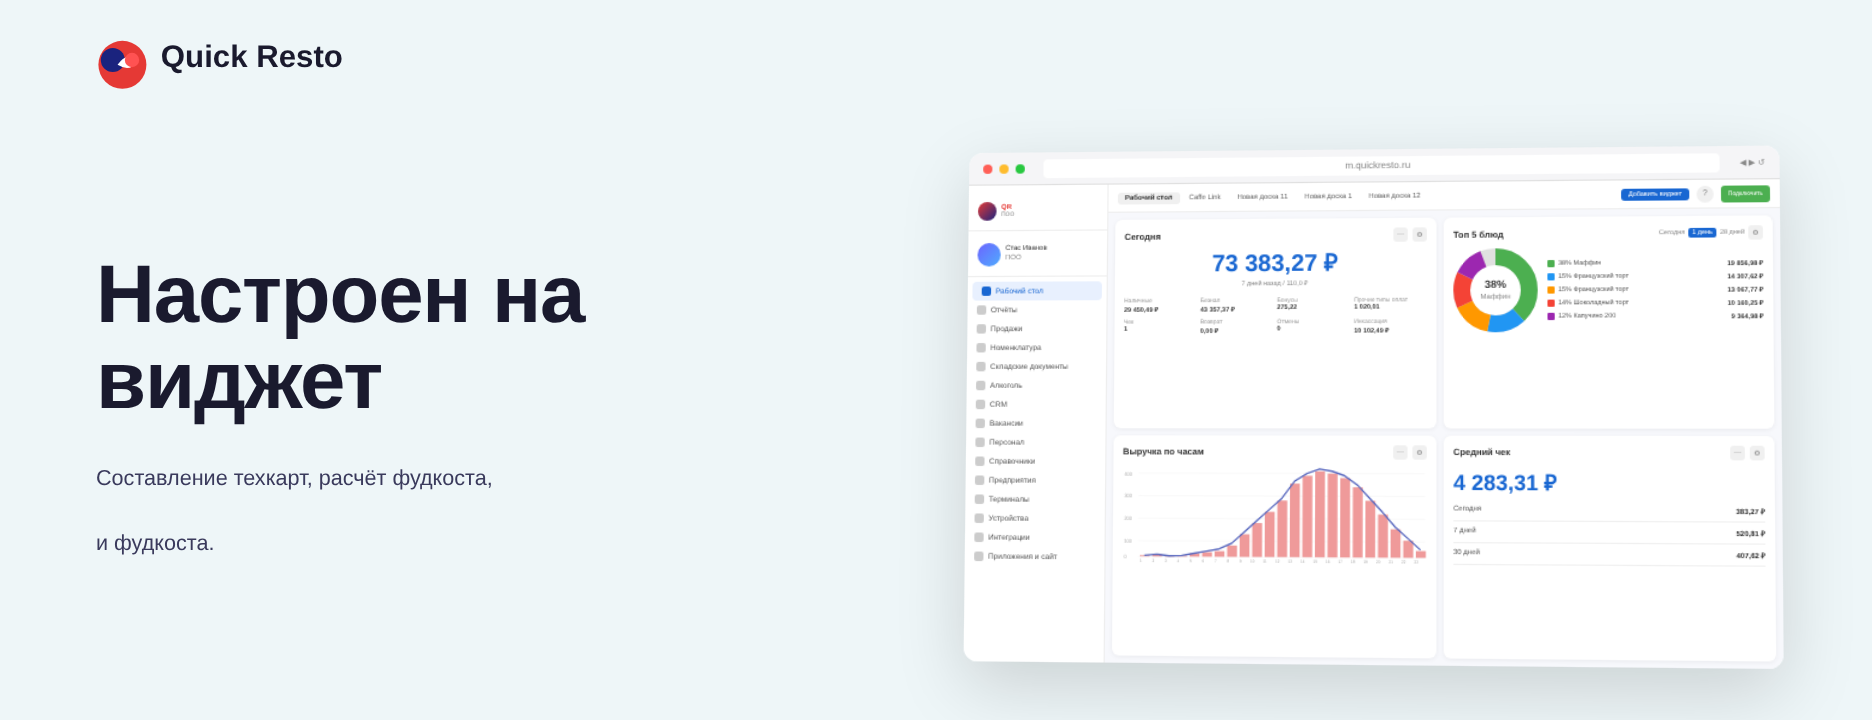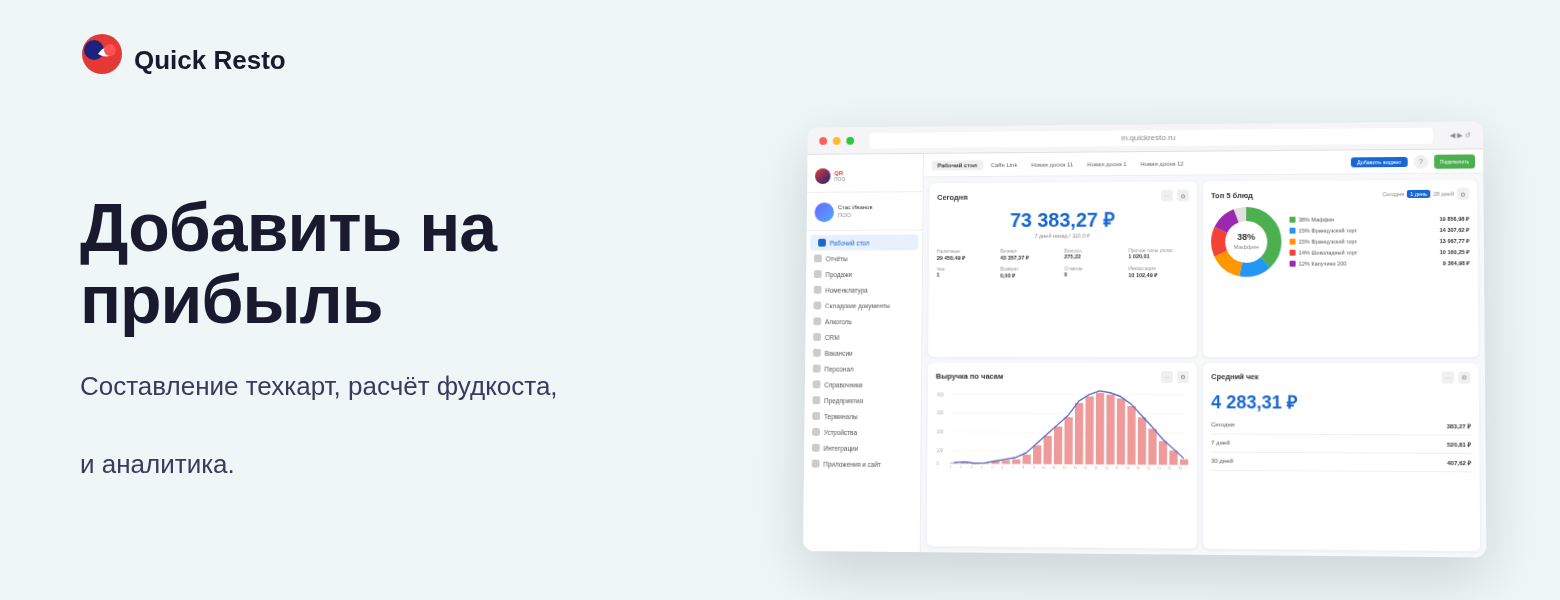--- a/index.html
+++ b/index.html
@@ -11,21 +11,21 @@
       overflow: hidden;
       display: flex;
       flex-direction: column;
       position: relative;
     }
 
     
     .header {
       padding: 32px 80px 0 80px;
       display: flex;
-      align-items: flex-end;
+      align-items: flex-start;
       gap: 10px;
     }
     .logo-icon {
       width: 44px;
       height: 44px;
       position: relative;
     }
     .logo-text {
       font-size: 26px;
       font-weight: 600;
@@ -48,21 +48,21 @@
     .headline {
       font-size: 68px;
       font-weight: 900;
       line-height: 1.05;
       color: #1a1a2e;
       margin-bottom: 32px;
       letter-spacing: -1px;
     }
 
     .subtitle {
-      font-size: 26px;
+      font-size: 18px;
       font-weight: 400;
       color: #3a3a5c;
       line-height: 1.5;
     }
 
     
     .right-content {
       width: 680px;
       height: 430px;
       position: relative;
@@ -395,25 +395,25 @@
       <path d="M18 22 Q26 10 34 20 Q28 28 18 22Z" fill="#fff"></path>
       <circle cx="30" cy="18" r="6" fill="#ff5252"></circle>
     </svg>
   </div>
   <span class="logo-text">Quick Resto</span>
 </div>
 
 <div class="main">
 
   <div class="left-content">
-    <h1 class="headline">Добавить на прибыль</h1>
+    <h1 class="headline">Настроен на виджет</h1>
     <p class="subtitle">
       <span>Составление техкарт, расчёт фудкоста,</span><br>
       <br>
-      <span>и аналитика.</span>
+      <span>и фудкоста.</span>
     </p>
   </div>
 
   <div class="right-content">
     <div class="dashboard-mock">
 
       <div class="browser-bar">
         <div class="browser-dot red"></div>
         <div class="browser-dot yellow"></div>
         <div class="browser-dot green"></div>

